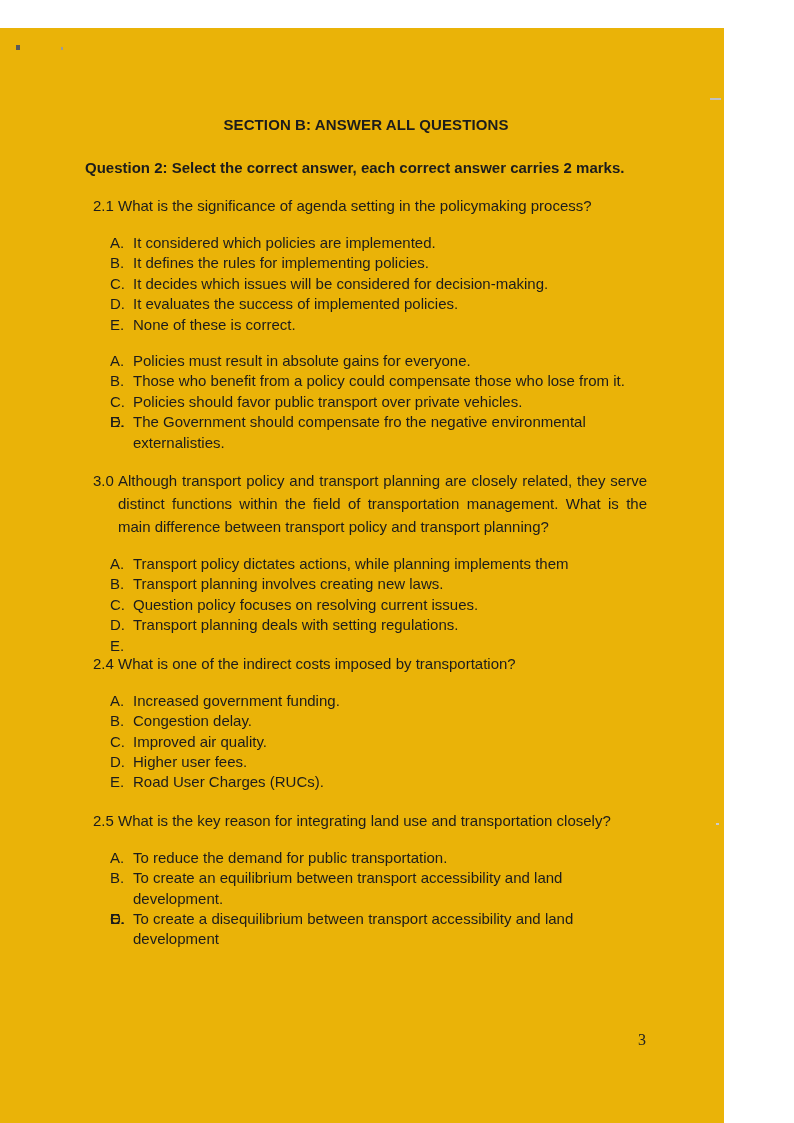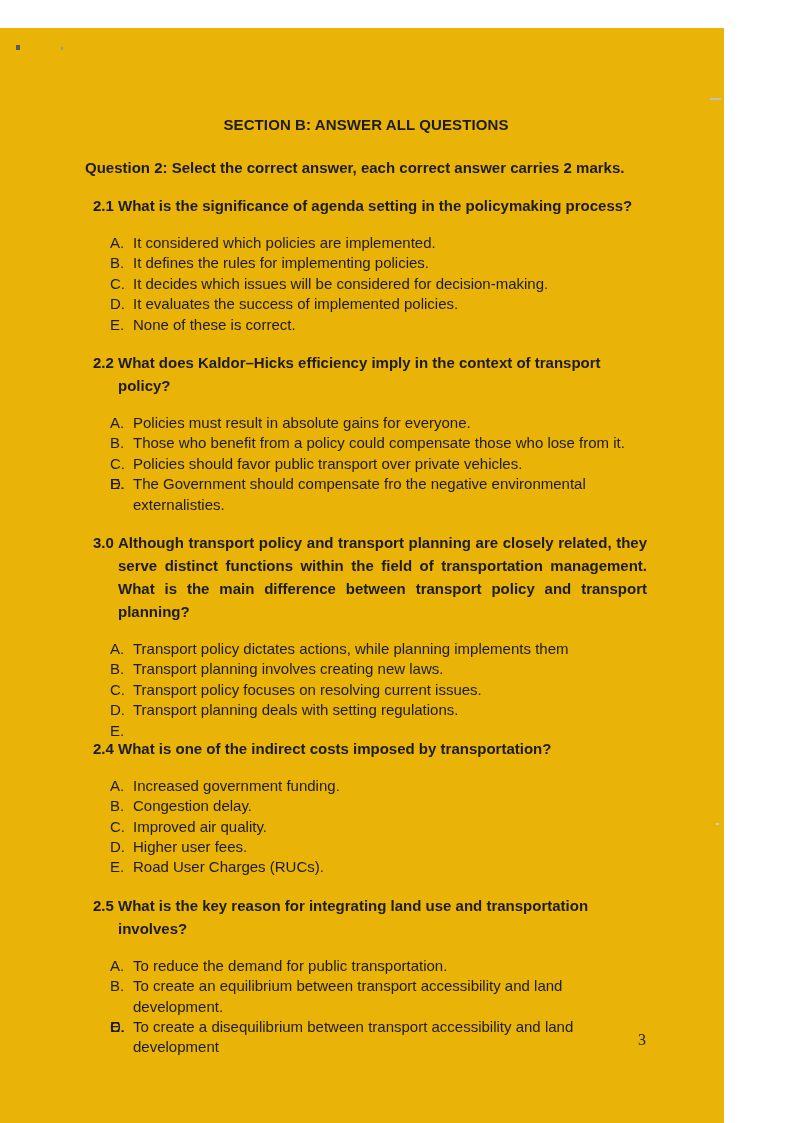--- a/index.html
+++ b/index.html
@@ -34,21 +34,21 @@
     margin: 23px 0 0 0;
     font-weight: bold;
     line-height: 20px;
   }
   .question {
     margin-top: 16px;
   }
   .q-heading {
     position: relative;
     padding-left: 33px;
-    font-weight: bold;
+    font-weight: normal;
     line-height: 23px;
   }
   .q-num {
     position: absolute;
     left: 8px;
     top: 0;
   }
   .q-text {
     display: block;
   }
@@ -126,24 +126,20 @@
           <span class="opt-text">It evaluates the success of implemented policies.</span>
         </div>
         <div class="option">
           <span class="opt-letter">E.</span>
           <span class="opt-text">None of these is correct.</span>
         </div>
       </div>
     </section>
 
     <section class="question">
-      <div class="q-heading">
-        <span class="q-num">2.2</span>
-        <span class="q-text">What does Kaldor–Hicks efficiency imply in the context of transport policy?</span>
-      </div>
       <div class="options">
         <div class="option">
           <span class="opt-letter">A.</span>
           <span class="opt-text">Policies must result in absolute gains for everyone.</span>
         </div>
         <div class="option">
           <span class="opt-letter">B.</span>
           <span class="opt-text">Those who benefit from a policy could compensate those who lose from it.</span>
         </div>
         <div class="option">
@@ -169,21 +165,21 @@
         <div class="option">
           <span class="opt-letter">A.</span>
           <span class="opt-text">Transport policy dictates actions, while planning implements them</span>
         </div>
         <div class="option">
           <span class="opt-letter">B.</span>
           <span class="opt-text">Transport planning involves creating new laws.</span>
         </div>
         <div class="option">
           <span class="opt-letter">C.</span>
-          <span class="opt-text">Transport policy focuses on resolving current issues.</span>
+          <span class="opt-text">Question policy focuses on resolving current issues.</span>
         </div>
         <div class="option">
           <span class="opt-letter">D.</span>
           <span class="opt-text">Transport planning deals with setting regulations.</span>
         </div>
         <div class="option">
           <span class="opt-letter">E.</span>
         </div>
       </div>
     </section>
@@ -213,21 +209,21 @@
         <div class="option">
           <span class="opt-letter">E.</span>
           <span class="opt-text">Road User Charges (RUCs).</span>
         </div>
       </div>
     </section>
 
     <section class="question">
       <div class="q-heading">
         <span class="q-num">2.5</span>
-        <span class="q-text">What is the key reason for integrating land use and transportation involves?</span>
+        <span class="q-text">What is the key reason for integrating land use and transportation closely?</span>
       </div>
       <div class="options">
         <div class="option">
           <span class="opt-letter">A.</span>
           <span class="opt-text">To reduce the demand for public transportation.</span>
         </div>
         <div class="option">
           <span class="opt-letter">B.</span>
           <span class="opt-text">To create an equilibrium between transport accessibility and land development.</span>
         </div>

